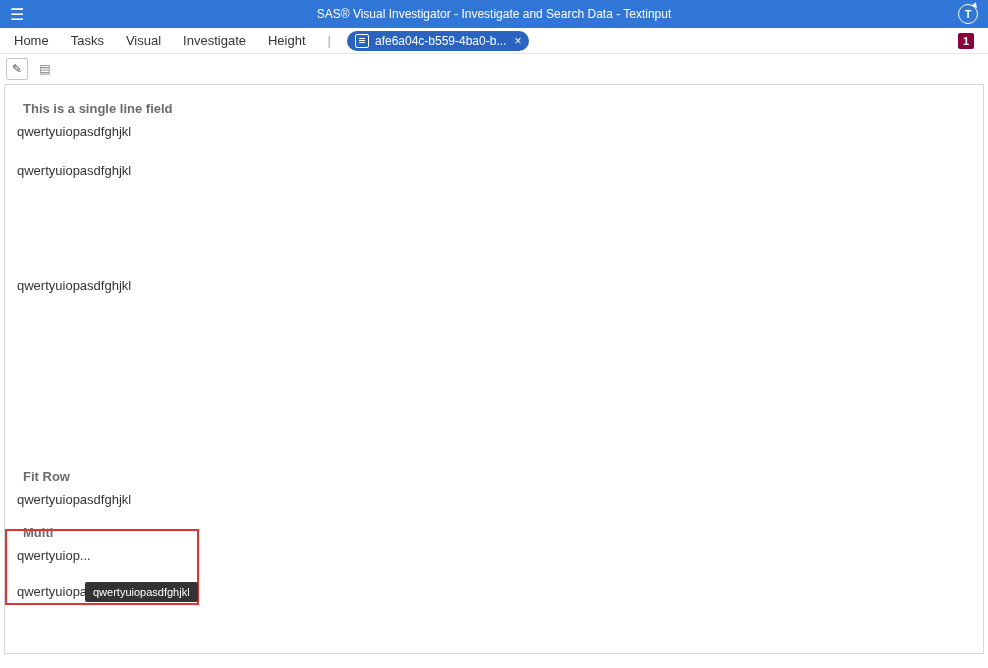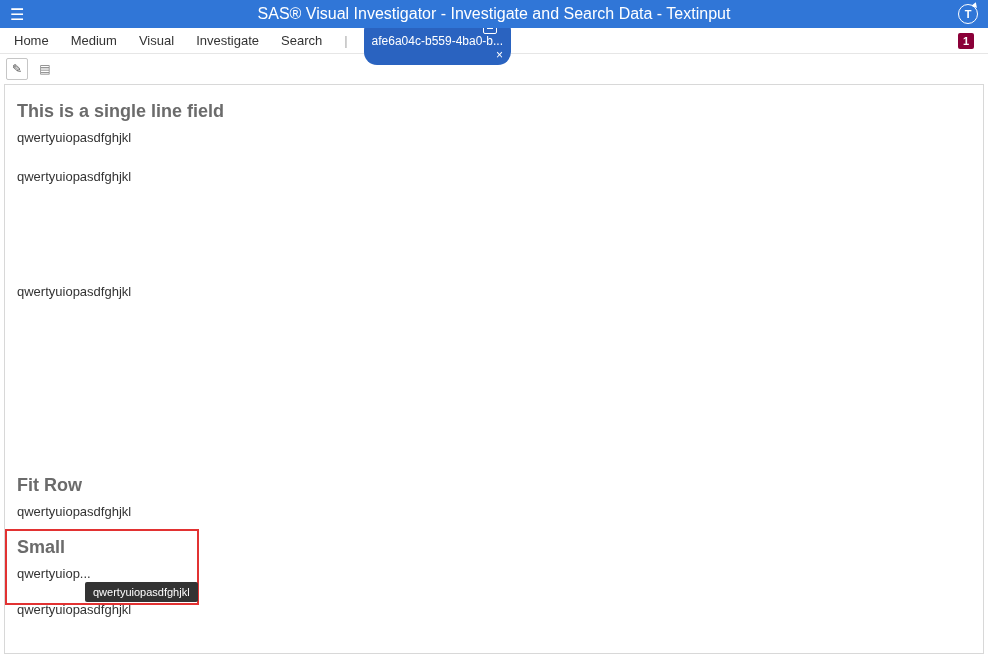--- a/index.html
+++ b/index.html
@@ -30,21 +30,21 @@
       color: #fff;
       font-size: 16px;
       cursor: pointer;
       width: 20px;
       text-align: left;
     }
     .top-title {
       position: absolute;
       left: 50%;
       transform: translateX(-50%);
-      font-size: 16px;
+      font-size: 12px;
       white-space: nowrap;
     }
     .top-right-icon {
       margin-left: auto;
       width: 20px;
       height: 20px;
       border: 1.5px solid #fff;
       border-radius: 50%;
       display: flex;
       align-items: center;
@@ -78,30 +78,29 @@
       color: #333;
       font-size: 13px;
       cursor: pointer;
     }
     .nav-divider {
       color: #aaa;
       margin-right: 16px;
     }
     .tab-pill {
       display: inline-flex;
-      align-items: flex-end;
+      align-items: flex-start;
       background: #2b5fb5;
       background: #2058b5;
       background: #2a63c0;
       color: #fff;
       border-radius: 13px;
       padding: 3px 8px 3px 8px;
       font-size: 12px;
       max-width: 190px;
-      flex-direction: column;
     }
     .tab-pill-icon {
       width: 14px;
       height: 14px;
       border: 1px solid #fff;
       border-radius: 2px;
       display: inline-flex;
       align-items: center;
       justify-content: center;
       margin-right: 6px;
@@ -176,23 +175,24 @@
     }
     .field-block.tall {
       margin-bottom: 100px;
     }
     .field-block.very-tall {
       margin-bottom: 176px;
     }
     .field-label {
       color: #6b6b6b;
       font-weight: 600;
-      font-size: 18px;
+      font-size: 13px;
       margin-bottom: 8px;
       display: block;
+      margin-left: 6px;
     }
     .field-value {
       color: #333;
       font-size: 13px;
     }
     .field-value.truncated {
       max-width: 85px;
       white-space: nowrap;
       overflow: hidden;
       text-overflow: ellipsis;
@@ -218,24 +218,24 @@
 <body>
 
 <div class="top-bar">
   <span class="hamburger-icon">☰</span>
   <span class="top-title">SAS® Visual Investigator - Investigate and Search Data - Textinput</span>
   <span class="top-right-icon">T</span>
 </div>
 
 <div class="nav-bar">
   <span class="nav-item">Home</span>
-  <span class="nav-item">Medium</span>
+  <span class="nav-item">Tasks</span>
   <span class="nav-item">Visual</span>
   <span class="nav-item">Investigate</span>
-  <span class="nav-item">Search</span>
+  <span class="nav-item">Height</span>
   <span class="nav-divider">|</span>
   <span class="tab-pill">
     <span class="tab-pill-icon"></span>
     <span class="tab-pill-text">afe6a04c-b559-4ba0-b...</span>
     <span class="tab-pill-close">×</span>
   </span>
   <span class="nav-badge">1</span>
 </div>
 
 <div class="toolbar">
@@ -261,21 +261,21 @@
   <div class="field-block very-tall">
     <span class="field-value">qwertyuiopasdfghjkl</span>
   </div>
 
   <div class="field-block" style="margin-bottom:18px">
     <span class="field-label">Fit Row</span>
     <span class="field-value">qwertyuiopasdfghjkl</span>
   </div>
 
   <div class="field-block" style="margin-bottom:18px">
-    <span class="field-label">Small</span>
+    <span class="field-label">Multi</span>
     <span class="field-value truncated">qwertyuiop...</span>
   </div>
 
   <div class="field-block" style="margin-bottom:0">
     <span class="field-value">qwertyuiopasdfghjkl</span>
   </div>
 
   <div class="highlight-box" style="top:444px;left:0;width:194px;height:76px"></div>
 
   <div class="tooltip" style="top:497px;left:80px">

